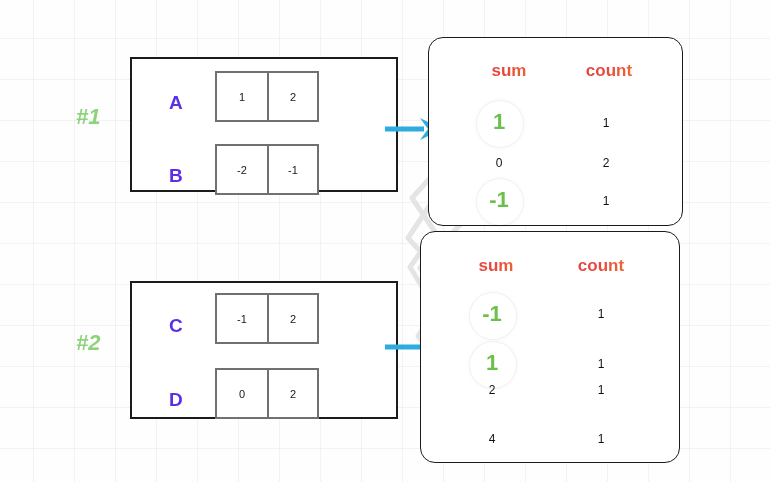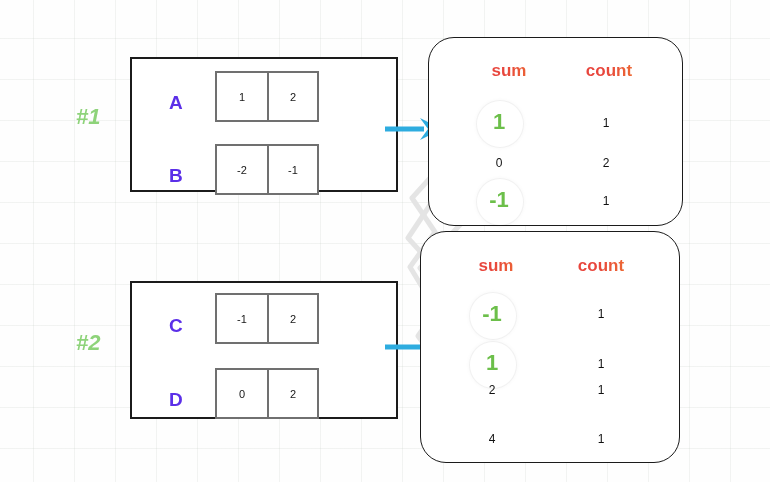--- a/index.html
+++ b/index.html
@@ -56,21 +56,21 @@
     display:flex;align-items:center;justify-content:center;
     font-size:11px;
     color:#161616;
     background:#fff;
   }
   .cell + .cell{border-left:2px solid #707070;}
 
   
   .panel{
     border:1.6px solid #1b1b1b;
-    border-radius:26px;
+    border-radius:15px;
     background:#ffffff;
     box-sizing:border-box;
   }
   .col-head{
     position:absolute;
     font-size:17px;
     font-weight:700;
     text-align:center;
     background:linear-gradient(100deg,#e8453c 0%,#e8453c 45%,#ef7f2e 100%);
     -webkit-background-clip:text;

